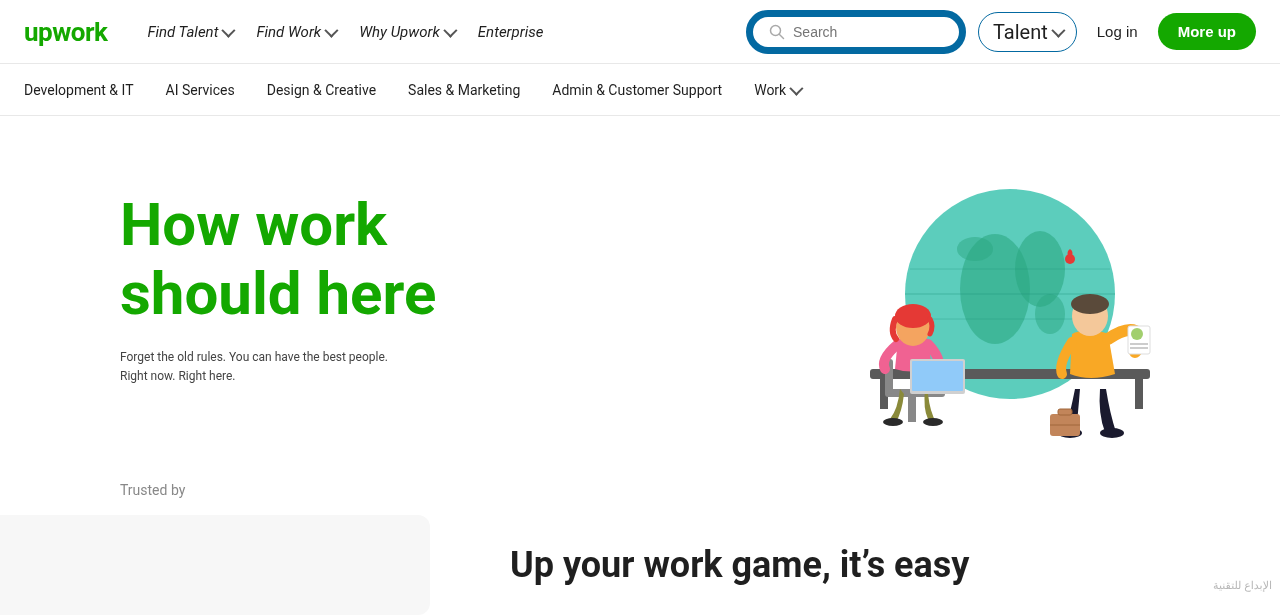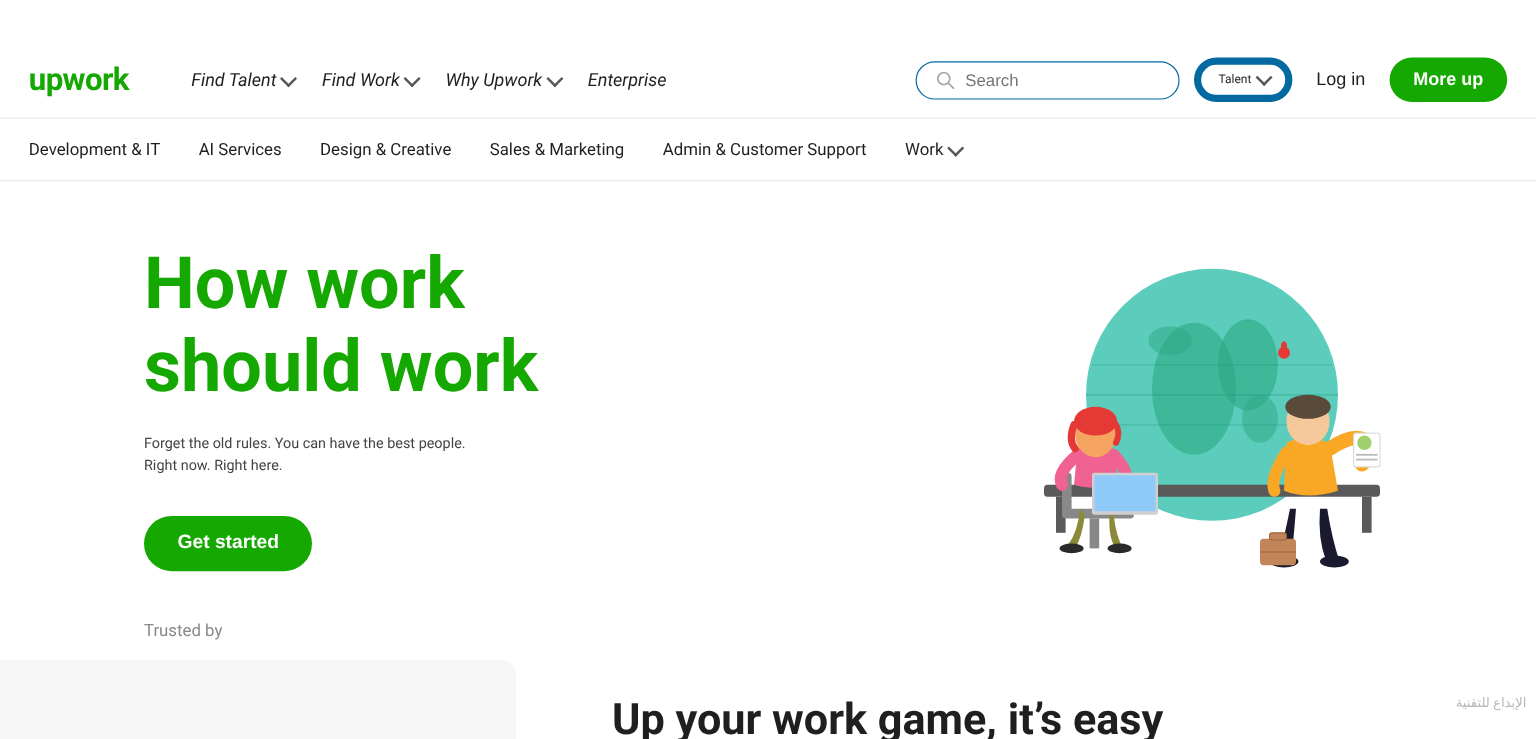--- a/index.html
+++ b/index.html
@@ -5,22 +5,21 @@
     * { margin: 0; padding: 0; box-sizing: border-box; }
     body { font-family: -apple-system, BlinkMacSystemFont, 'Segoe UI', Roboto, sans-serif; background: #fff; color: #333; overflow-x: hidden; }
 
     
     .top-nav {
       display: flex;
       align-items: center;
       padding: 0 24px;
       height: 64px;
       border-bottom: 1px solid #e8e8e8;
-      gap: 44px;
-      margin-top: 35px;
+      gap: 32px;
     }
     .logo {
       display: flex; align-items: center;
       margin-right: 8px;
     }
     .logo-text {
       font-size: 26px; font-weight: 700; color: #14a800; letter-spacing: -0.5px;
     }
     .top-nav-links {
       display: flex; align-items: center; gap: 24px; flex: 1; font-style: italic;
@@ -32,33 +31,33 @@
     .chevron-small {
       display: inline-block; width: 10px; height: 10px;
       border-right: 2px solid #555; border-bottom: 2px solid #555;
       transform: rotate(45deg) translateY(-2px);
     }
     .top-nav-right {
       display: flex; align-items: center; gap: 12px;
     }
     .search-bar {
       display: flex; align-items: center;
-      border: 1px solid #0369a1; border-radius: 24px;
+      border: 7px solid #0369a1; border-radius: 24px;
       padding: 7px 16px; gap: 8px; width: 220px; background: #fff;
     }
     .search-icon-svg {
       width: 16px; height: 16px; opacity: 0.5;
     }
     .search-input {
       border: none; outline: none; font-size: 14px; width: 130px; color: #888;
     }
     .talent-btn {
-      display: flex; gap: 4px;
-      font-size: 10px; color: #1f1f1f; cursor: pointer;
-      border: 6px solid #0369a1; border-radius: 24px; padding: 7px 14px;
+      display: flex; align-items: center; gap: 4px;
+      font-size: 20px; color: #1f1f1f; cursor: pointer;
+      border: 1px solid #0369a1; border-radius: 24px; padding: 7px 14px;
       background: #fff;
     }
     .login-btn {
       font-size: 15px; color: #1f1f1f; cursor: pointer; background: none; border: none; padding: 0 8px;
     }
     .signup-btn {
       background: #14a800; color: #fff; border: none; border-radius: 24px;
       padding: 10px 20px; font-size: 15px; font-weight: 600; cursor: pointer;
     }
 
@@ -196,27 +195,26 @@
   <a class="second-nav-link">
     <span>Work</span>
     <span class="chevron-small"></span>
   </a>
 </nav>
 
 <section class="hero">
   <div class="hero-left">
     <h1 class="hero-title">
       <span>How work</span><br>
-      <span>should work</span>
+      <span>should here</span>
     </h1>
     <p class="hero-subtitle">
       <span>Forget the old rules. You can have the best people.</span><br>
       <span>Right now. Right here.</span>
     </p>
-    <button class="get-started-btn">Get started</button>
   </div>
   <div class="hero-right">
 
     <svg class="hero-illustration" viewBox="0 0 420 280" xmlns="http://www.w3.org/2000/svg">
 
       <circle cx="230" cy="130" r="105" fill="#40C4B0" opacity="0.85"></circle>
 
       <ellipse cx="215" cy="125" rx="35" ry="55" fill="#2ca882" opacity="0.6"></ellipse>
       <ellipse cx="260" cy="105" rx="25" ry="38" fill="#2ca882" opacity="0.6"></ellipse>
       <ellipse cx="195" cy="85" rx="18" ry="12" fill="#2ca882" opacity="0.5"></ellipse>

